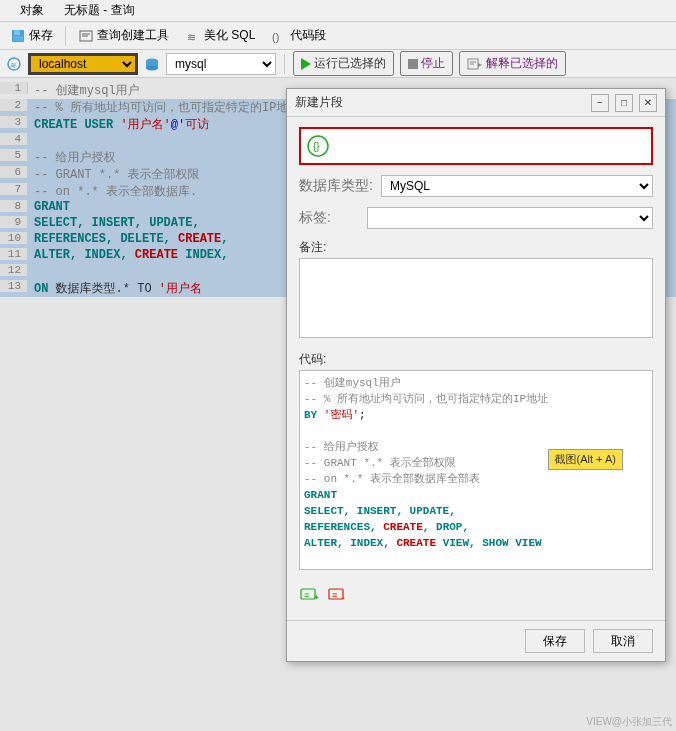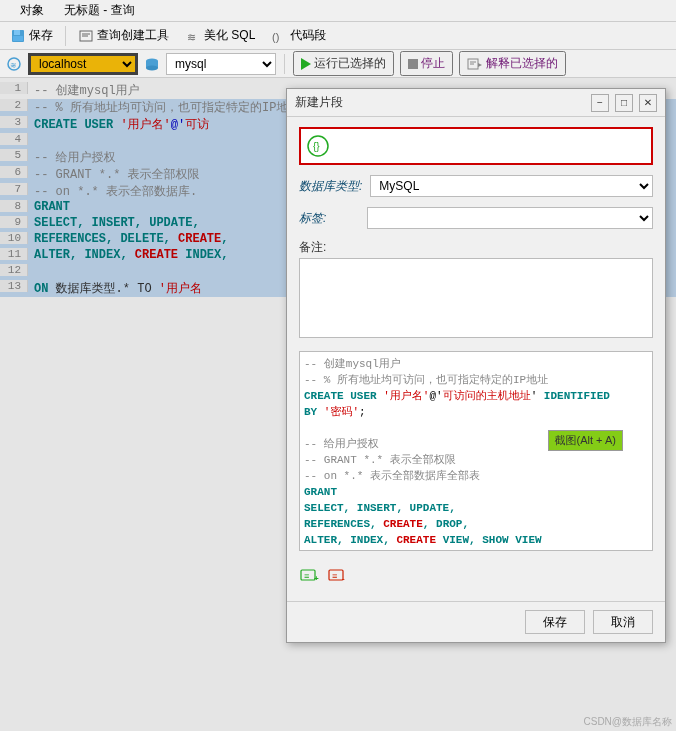--- a/index.html
+++ b/index.html
@@ -267,25 +267,24 @@
       background: transparent;
     }
 
     
     .form-row {
       display: flex;
       align-items: center;
       gap: 8px;
     }
     .form-label {
-      font-size: 12px;
-      color: #0c4a6e;
+      font-size: 14px;
+      color: #737373;
       min-width: 60px;
       flex-shrink: 0;
-      font-style: italic;
     }
     .form-select {
       flex: 1;
       height: 22px;
       border: 1px solid #bbb;
       background: #fff;
       font-size: 12px;
       padding: 0 4px;
     }
 
@@ -336,21 +335,21 @@
       display: flex;
       align-items: center;
       justify-content: center;
       border: none;
       background: transparent;
     }
 
     
     .tooltip {
       position: absolute;
-      background: #84cc16;
+      background: #fde047;
       border: 1px solid #999;
       padding: 2px 6px;
       font-size: 11px;
       color: #333;
       right: 30px;
       bottom: 100px;
       white-space: nowrap;
       text-align: right;
     }
 
@@ -569,24 +568,24 @@
               <option></option>
             </select>
           </div>
 
           <div>
             <div class="section-label">备注:</div>
             <textarea class="form-textarea" style=""></textarea>
           </div>
 
           <div style="position:relative;">
+            <div class="section-label">代码:</div>
             <div class="code-content-dialog">
               <div><span class="comment-gray">-- 创建mysql用户</span></div>
               <div><span class="comment-gray">-- % 所有地址均可访问，也可指定特定的IP地址</span></div>
-              <div><span class="kw-teal">CREATE USER</span> <span class="str-red">'用户名'</span><span>@'</span><span class="str-red">可访问的主机地址</span><span>' </span><span class="kw-teal">IDENTIFIED</span></div>
               <div><span class="kw-teal">BY</span> <span class="str-red">'密码'</span><span>;</span></div>
               <div>&nbsp;</div>
               <div><span class="comment-gray">-- 给用户授权</span></div>
               <div><span class="comment-gray">-- GRANT *.* 表示全部权限</span></div>
               <div><span class="comment-gray">-- on *.* 表示全部数据库全部表</span></div>
               <div><span class="kw-teal">GRANT</span></div>
               <div><span class="kw-teal">SELECT, INSERT, UPDATE,</span></div>
               <div><span class="kw-teal">REFERENCES, </span><span class="kw-red">CREATE</span><span class="kw-teal">, DROP,</span></div>
               <div><span class="kw-teal">ALTER, INDEX, </span><span class="kw-red">CREATE</span><span class="kw-teal"> VIEW, SHOW VIEW</span></div>
               <div>&nbsp;</div>
@@ -616,13 +615,13 @@
 
         <div class="dialog-footer">
           <button class="dialog-footer-btn">保存</button>
           <button class="dialog-footer-btn">取消</button>
         </div>
       </div>
     </div>
   </div>
 </div>
 
-<div class="watermark">CSDN@数据库名称</div>
+<div class="watermark">VIEW@小张加三代</div>
 
 </body></html>

